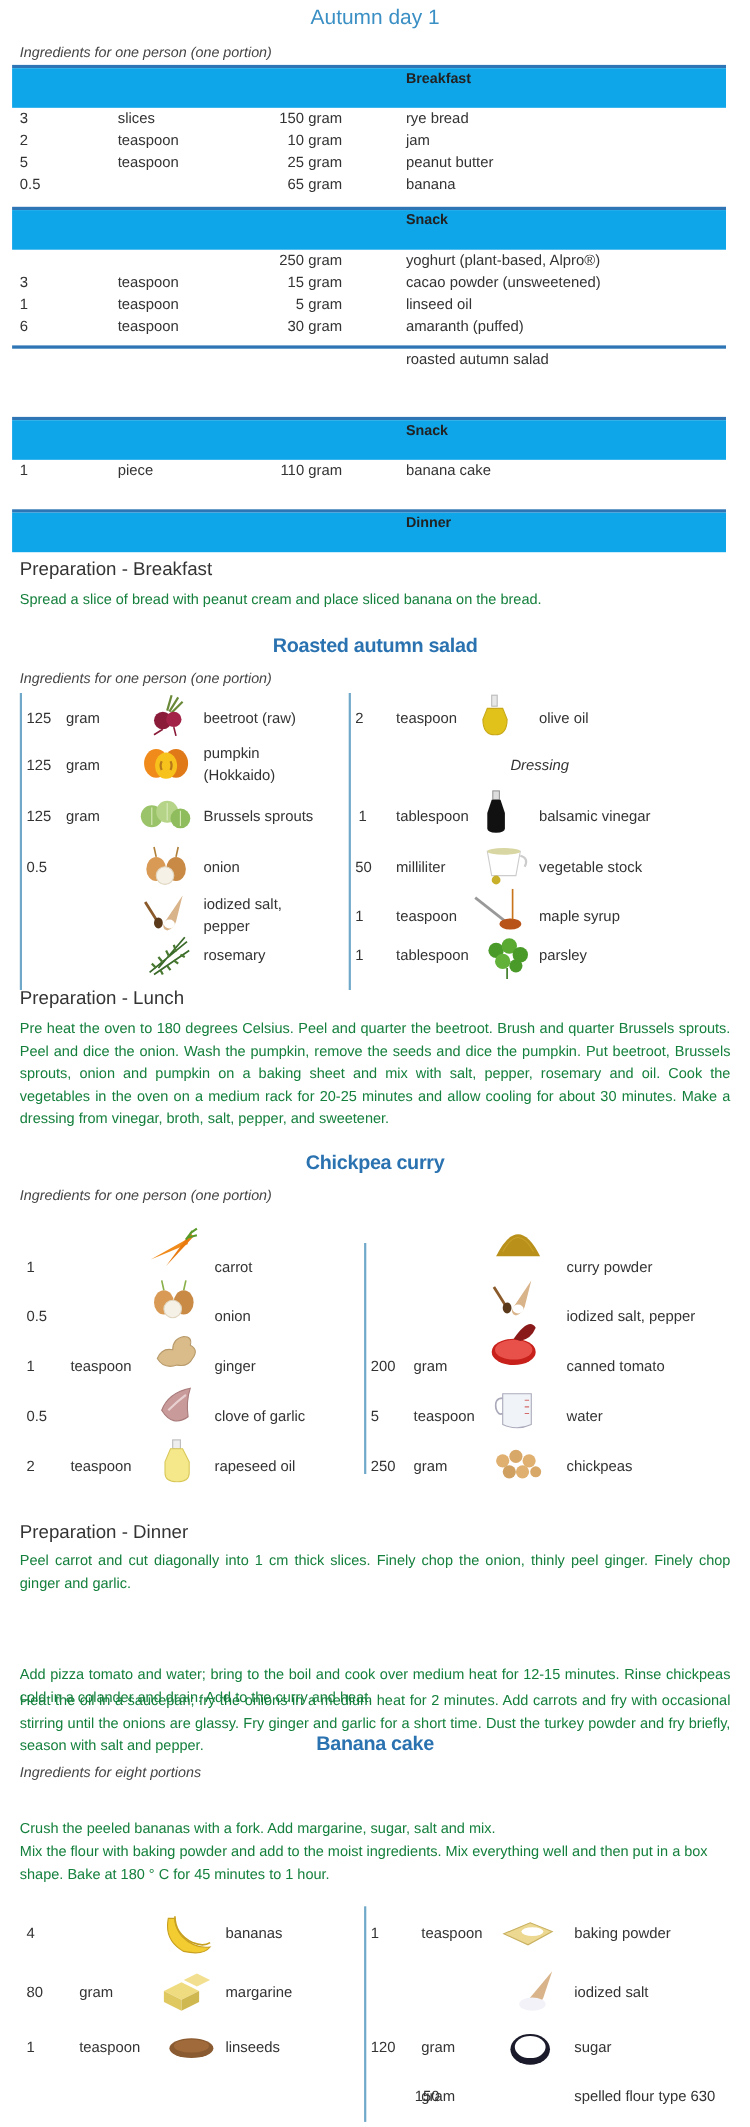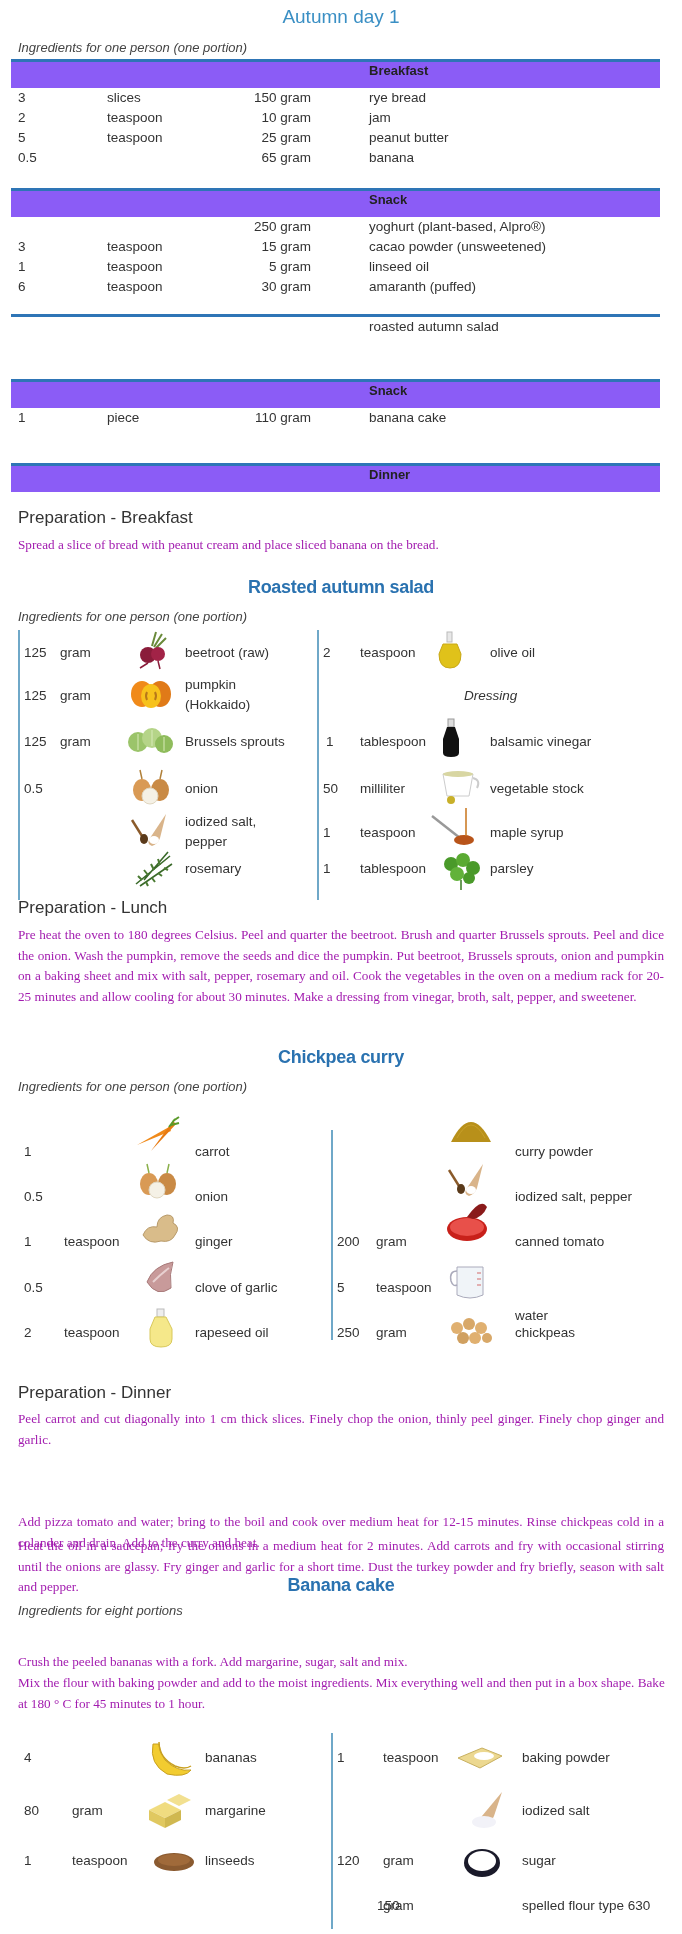--- a/index.html
+++ b/index.html
@@ -16,29 +16,29 @@
     position: absolute; left: 0; width: 682px; text-align: center;
     color: #3a8fc4; font-size: 19px; font-weight: normal;
   }
   .recipe-title {
     position: absolute; left: 0; width: 682px; text-align: center;
     color: #2a72b0; font-size: 18px; font-weight: bold; letter-spacing: -0.3px;
   }
   .subtitle { position: absolute; left: 18px; font-style: italic; font-size: 13px; color: #444; }
   .meal-block { position: absolute; left: 11px; width: 649px; }
   .meal-rule { height: 3px; background: #2e75b6; }
-  .meal-head { height: 26px; background: #8b5cf6; position: relative; }
+  .meal-head { height: 36px; background: #0ea5e9; position: relative; }
   .meal-head span { position: absolute; left: 358px; top: 1px; font-weight: bold; font-size: 13px; color: #222; }
   .meal-row { height: 20px; position: relative; font-size: 13.5px; color: #333; }
   .meal-row .c-qty { position: absolute; left: 7px; top: 2px; }
   .meal-row .c-unit { position: absolute; left: 96px; top: 2px; }
   .meal-row .c-amt { position: absolute; right: 349px; top: 2px; text-align: right; white-space: nowrap; }
   .meal-row .c-item { position: absolute; left: 358px; top: 2px; white-space: nowrap; }
   .prep-head { position: absolute; left: 18px; font-size: 17px; color: #333; }
-  .prep-text { position: absolute; left: 18px; width: 646px; font-size: 13.2px; line-height: 20.5px; color: #a21caf; text-align: justify; font-family: Liberation Serif, serif; }
+  .prep-text { position: absolute; left: 18px; width: 646px; font-size: 13.2px; line-height: 20.5px; color: #15803d; text-align: justify; }
   .vline { position: absolute; width: 2px; background: #6fa8c8; }
   .ing { position: absolute; font-size: 13.5px; color: #333; white-space: nowrap; }
   .ing.wrap { white-space: normal; line-height: 20px; }
   .ing.dress { font-style: italic; margin-left: 28px; }
   .pic { position: absolute; width: 48px; height: 40px; }
   .pic svg { width: 100%; height: 100%; }
 </style>
 </head>
 <body>
 
@@ -313,21 +313,21 @@
     </svg></div>
 <div class="ing" style="left:515px; top:1234px;">canned tomato</div>
 
 <div class="ing" style="left:337px; top:1280px;">5</div>
 <div class="ing" style="left:376px; top:1280px;">teaspoon</div>
 <div class="pic" style="left:447px; top:1261px;"><svg viewBox="0 0 48 40">
       <path d="M10 6 h26 v28 q-13 6 -26 0 Z" fill="#f0f4f8" stroke="#aab"></path>
       <path d="M10 10 q-8 0 -6 10 q2 6 6 4" stroke="#aab" fill="none" stroke-width="1.5"></path>
       <path d="M30 12 h4 M30 18 h4 M30 24 h4" stroke="#d46a6a" stroke-width="1"></path>
     </svg></div>
-<div class="ing" style="left:515px; top:1308px;">water</div>
+<div class="ing" style="left:515px; top:1280px;">water</div>
 
 <div class="ing" style="left:337px; top:1325px;">250</div>
 <div class="ing" style="left:376px; top:1325px;">gram</div>
 <div class="pic" style="left:447px; top:1310px;"><svg viewBox="0 0 48 40">
       <circle cx="10" cy="18" r="6" fill="#e0b070"></circle>
       <circle cx="22" cy="14" r="6" fill="#d8a868"></circle>
       <circle cx="34" cy="18" r="6" fill="#e0b070"></circle>
       <circle cx="16" cy="28" r="6" fill="#d0a060"></circle>
       <circle cx="28" cy="28" r="6" fill="#e0b070"></circle>
       <circle cx="40" cy="28" r="5" fill="#d8a868"></circle>

